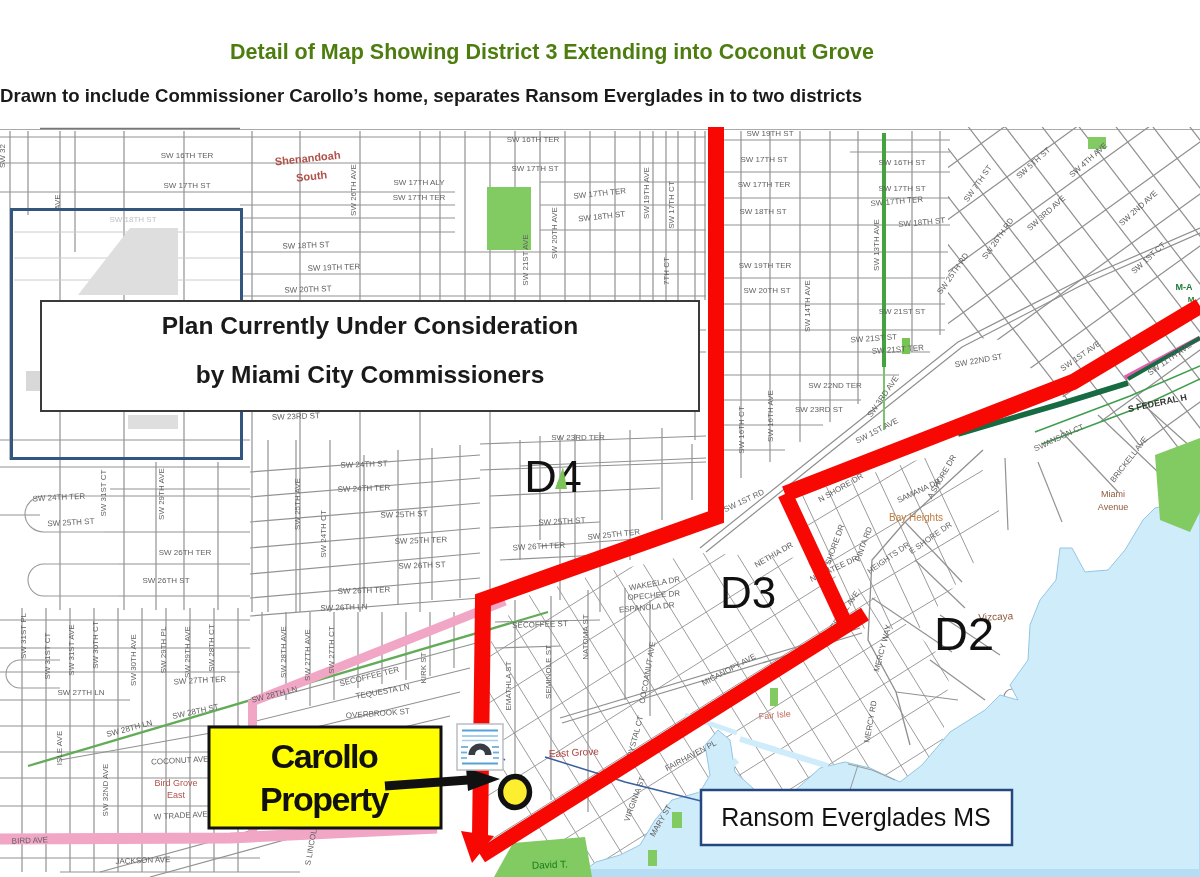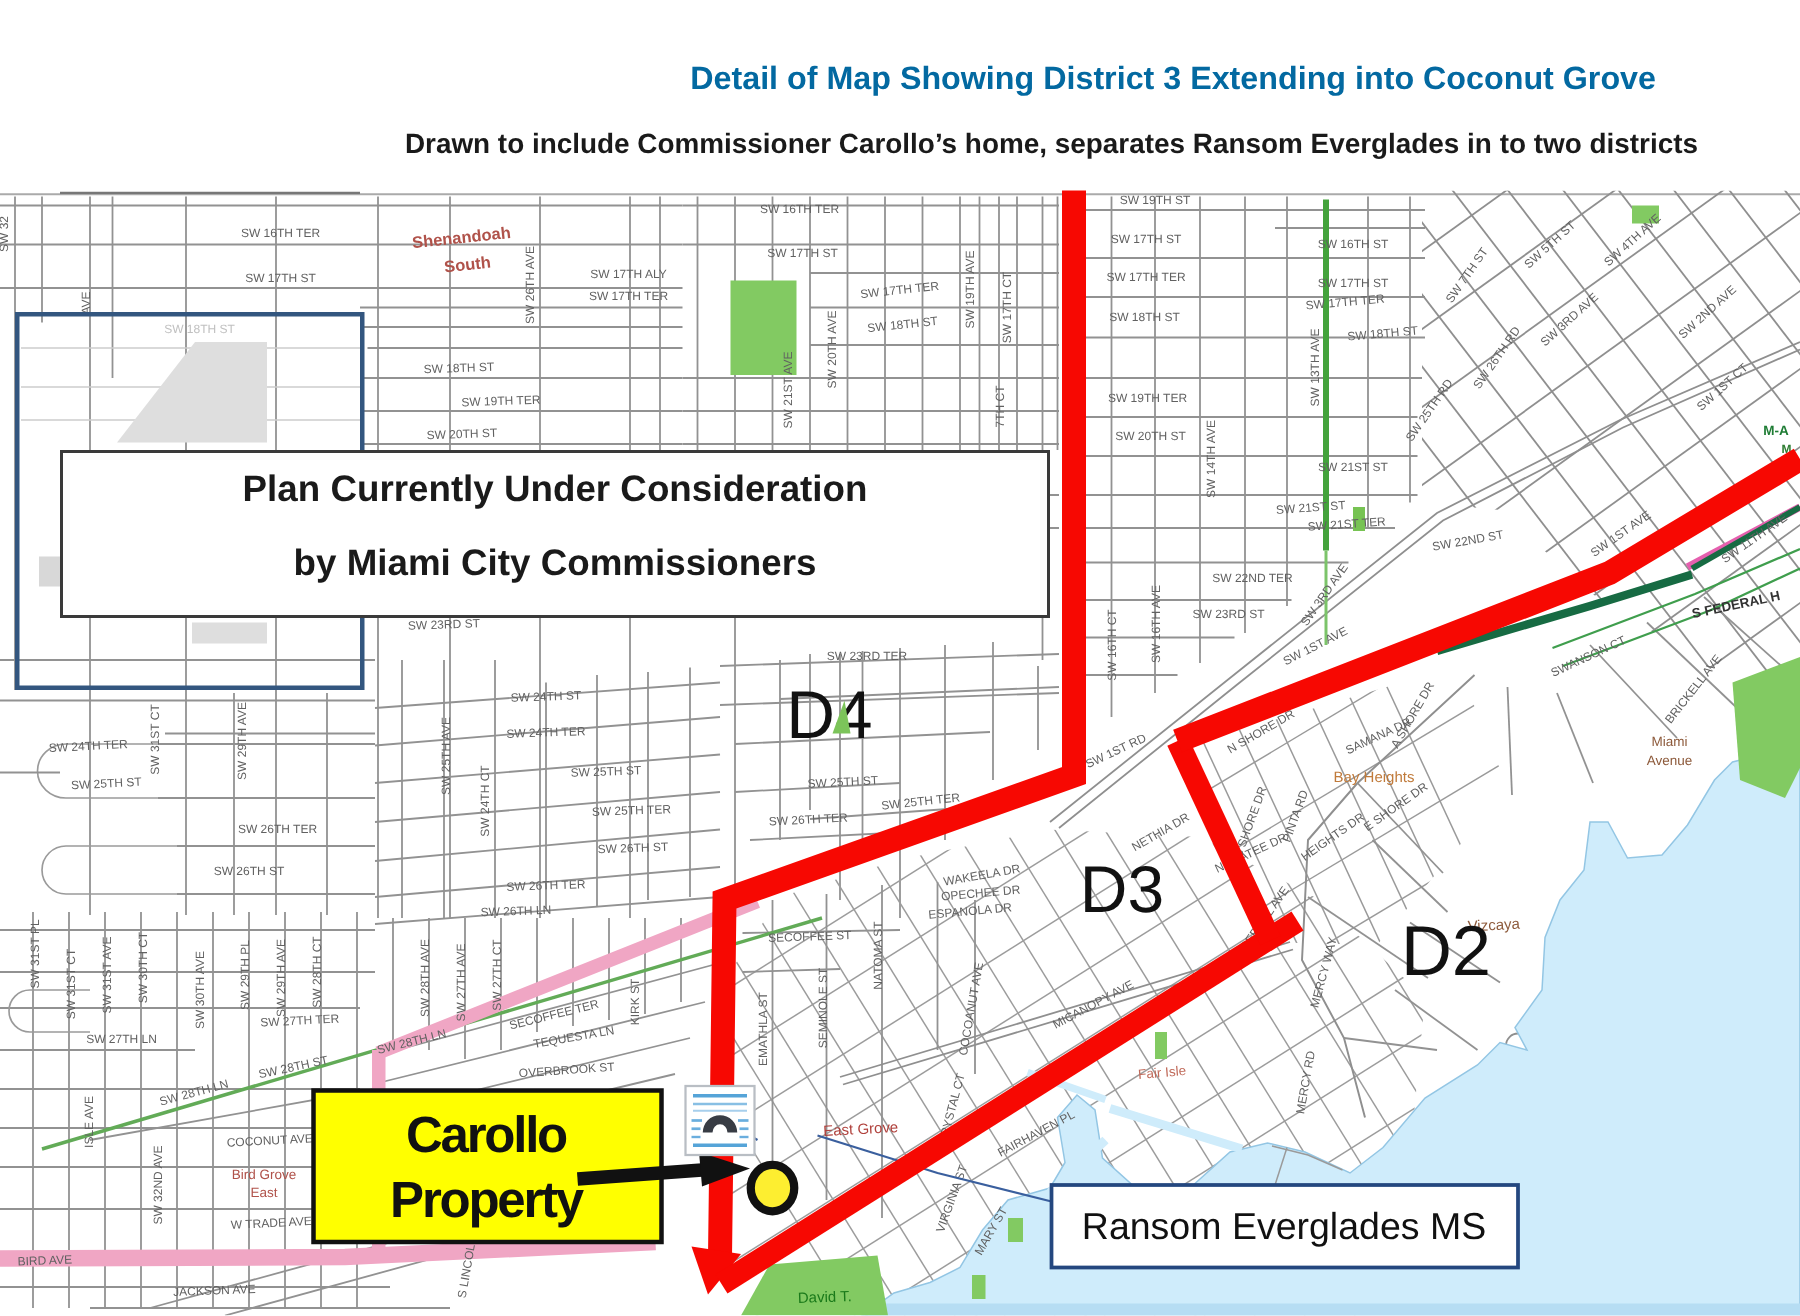--- a/index.html
+++ b/index.html
@@ -1,17 +1,17 @@
 <!DOCTYPE html>
 <html><head><meta charset="utf-8">
 <style>
 html,body{margin:0;padding:0;background:#ffffff;width:1200px;height:877px;overflow:hidden;}
 body{font-family:"Liberation Sans",sans-serif;position:relative;}
-.title{position:absolute;left:0;top:40px;width:1104px;text-align:right;font-size:21.5px;font-weight:700;color:#0369a1;}
-.subtitle{position:absolute;left:0;top:85px;width:1104px;text-align:right;font-size:18.6px;font-weight:700;color:#1a1a1a;margin-left:28px;}
+.title{position:absolute;left:0;top:40px;width:1104px;text-align:center;font-size:21.5px;font-weight:700;color:#4d7c0f;}
+.subtitle{position:absolute;left:0;top:85px;width:1104px;text-align:left;font-size:18.6px;font-weight:700;color:#1a1a1a;}
 svg{position:absolute;left:0;top:0;}
 </style></head>
 <body>
 
 <div class="title">Detail of Map Showing District 3 Extending into Coconut Grove</div>
 
 <div class="subtitle">Drawn to include Commissioner Carollo’s home, separates Ransom Everglades in to two districts</div>
 <svg width="1200" height="877" viewBox="0 0 1200 877">
 
 <g>

